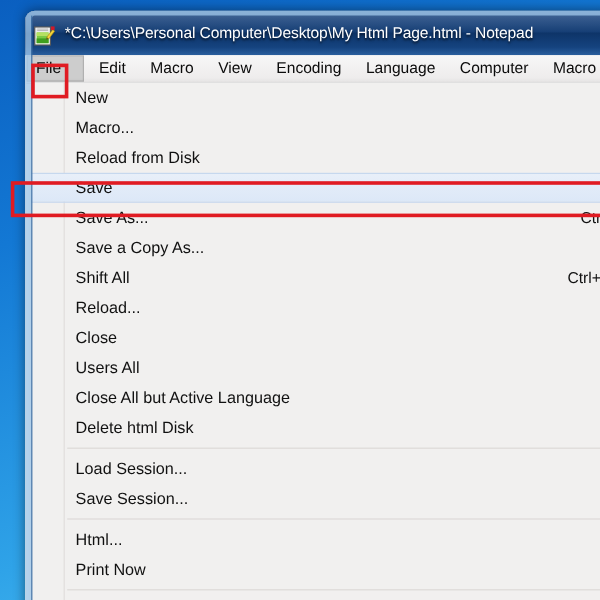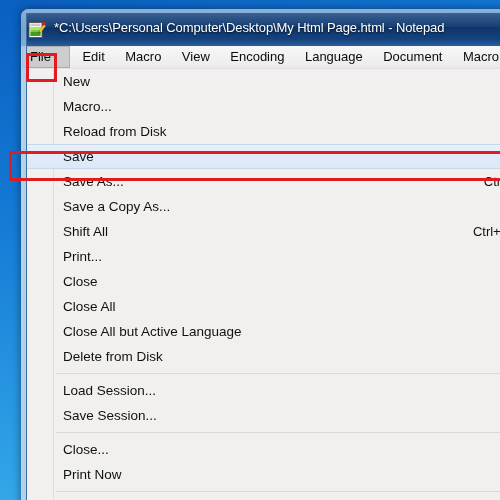--- a/index.html
+++ b/index.html
@@ -194,21 +194,21 @@
       <div id="title-text">*C:\Users\Personal Computer\Desktop\My Html Page.html - Notepad</div>
     </div>
 
     <div id="menubar">
       <span class="menubar-item active">File</span>
       <span class="menubar-item">Edit</span>
       <span class="menubar-item">Macro</span>
       <span class="menubar-item">View</span>
       <span class="menubar-item">Encoding</span>
       <span class="menubar-item">Language</span>
-      <span class="menubar-item">Document</span>
+      <span class="menubar-item">Computer</span>
       <span class="menubar-item">Macro</span>
       <span class="menubar-item">R</span>
     </div>
 
     <div id="dropdown">
       <div id="gutter"></div>
 
       <div class="mi">
         <span>New</span>
         
@@ -231,55 +231,55 @@
       </div>
       <div class="mi">
         <span>Save a Copy As...</span>
         <span class="shortcut"></span>
       </div>
       <div class="mi">
         <span>Shift All</span>
         <span class="shortcut">Ctrl+Shift+S</span>
       </div>
       <div class="mi">
-        <span>Print...</span>
+        <span>Reload...</span>
         <span class="shortcut"></span>
       </div>
       <div class="mi">
         <span>Close</span>
         
       </div>
       <div class="mi">
-        <span>Close All</span>
+        <span>Users All</span>
         <span class="shortcut"></span>
       </div>
       <div class="mi">
         <span>Close All but Active Language</span>
         <span class="shortcut"></span>
       </div>
       <div class="mi">
-        <span>Delete from Disk</span>
+        <span>Delete html Disk</span>
         <span class="shortcut"></span>
       </div>
 
       <div class="sep"></div>
 
       <div class="mi">
         <span>Load Session...</span>
         <span class="shortcut"></span>
       </div>
       <div class="mi">
         <span>Save Session...</span>
         <span class="shortcut"></span>
       </div>
 
       <div class="sep"></div>
 
       <div class="mi">
-        <span>Close...</span>
+        <span>Html...</span>
         
       </div>
       <div class="mi">
         <span>Print Now</span>
         <span class="shortcut"></span>
       </div>
 
       <div class="sep"></div>
 
       <div class="recent">1: C:\Program Files (x86)\Notepad++\change.log</div>

